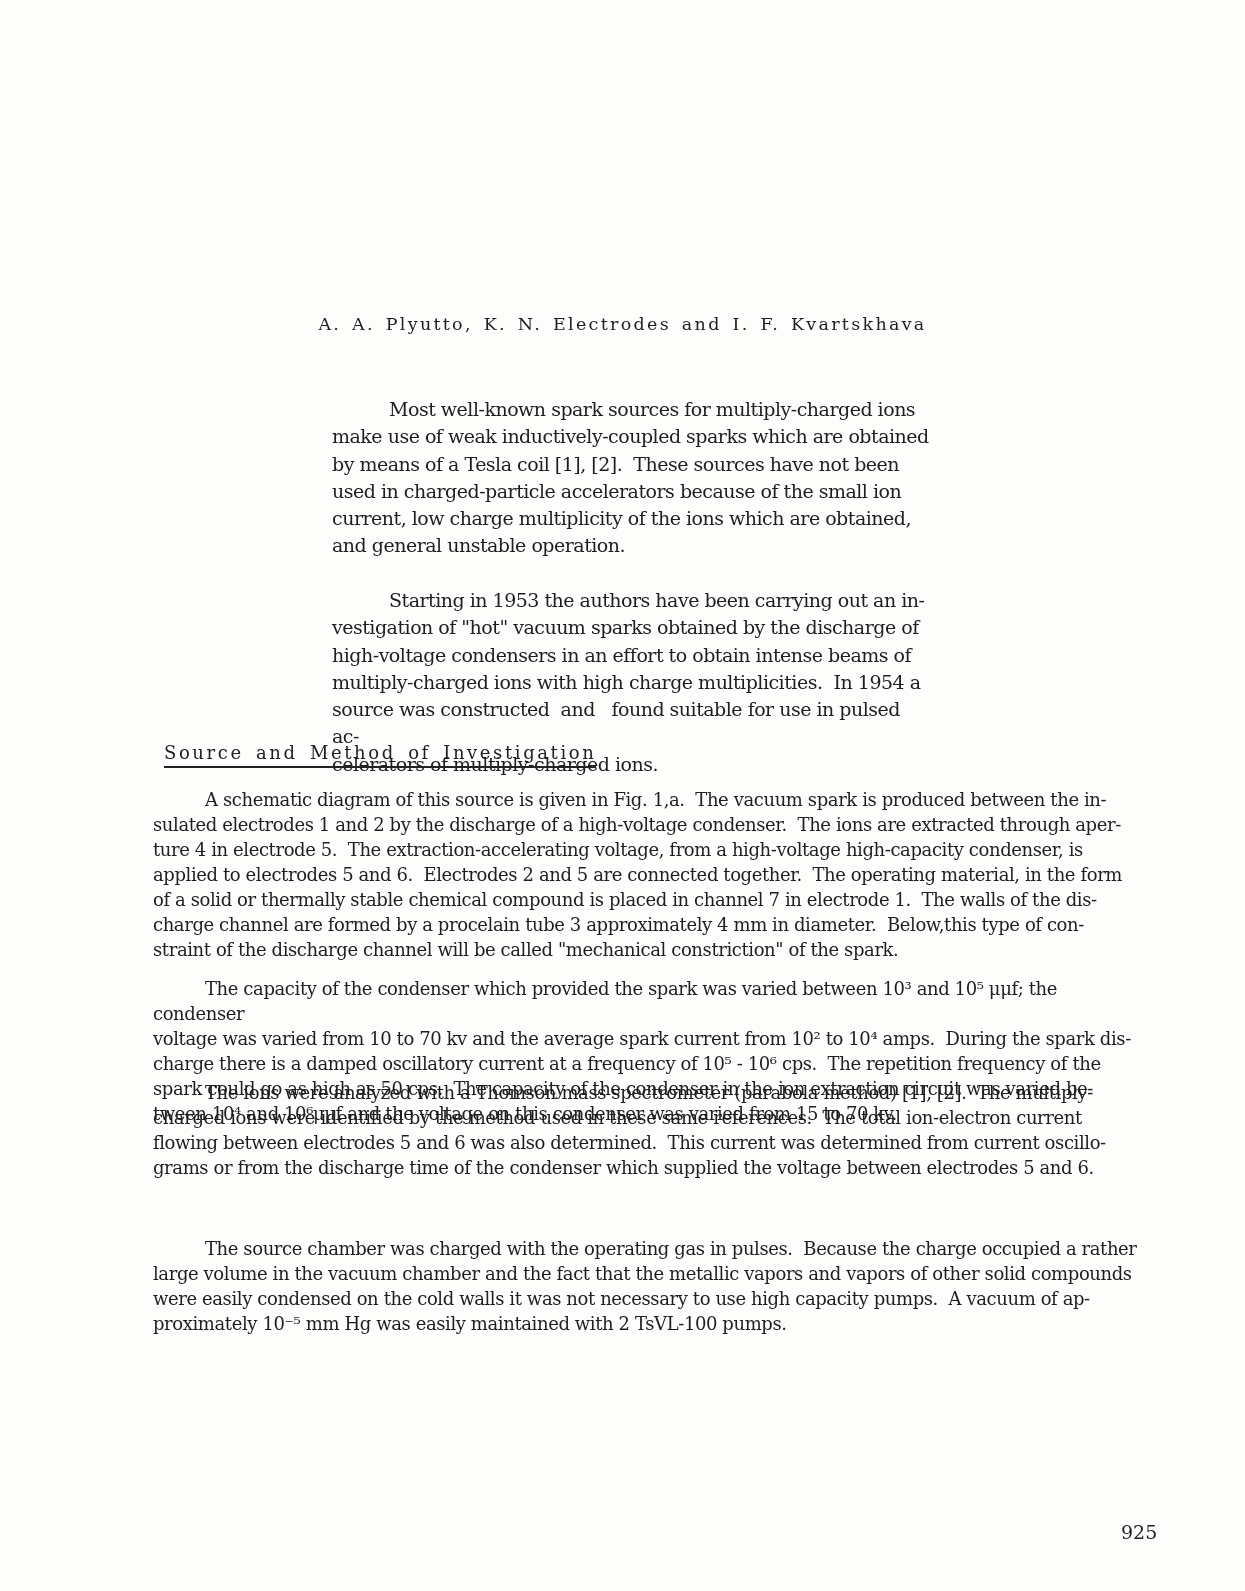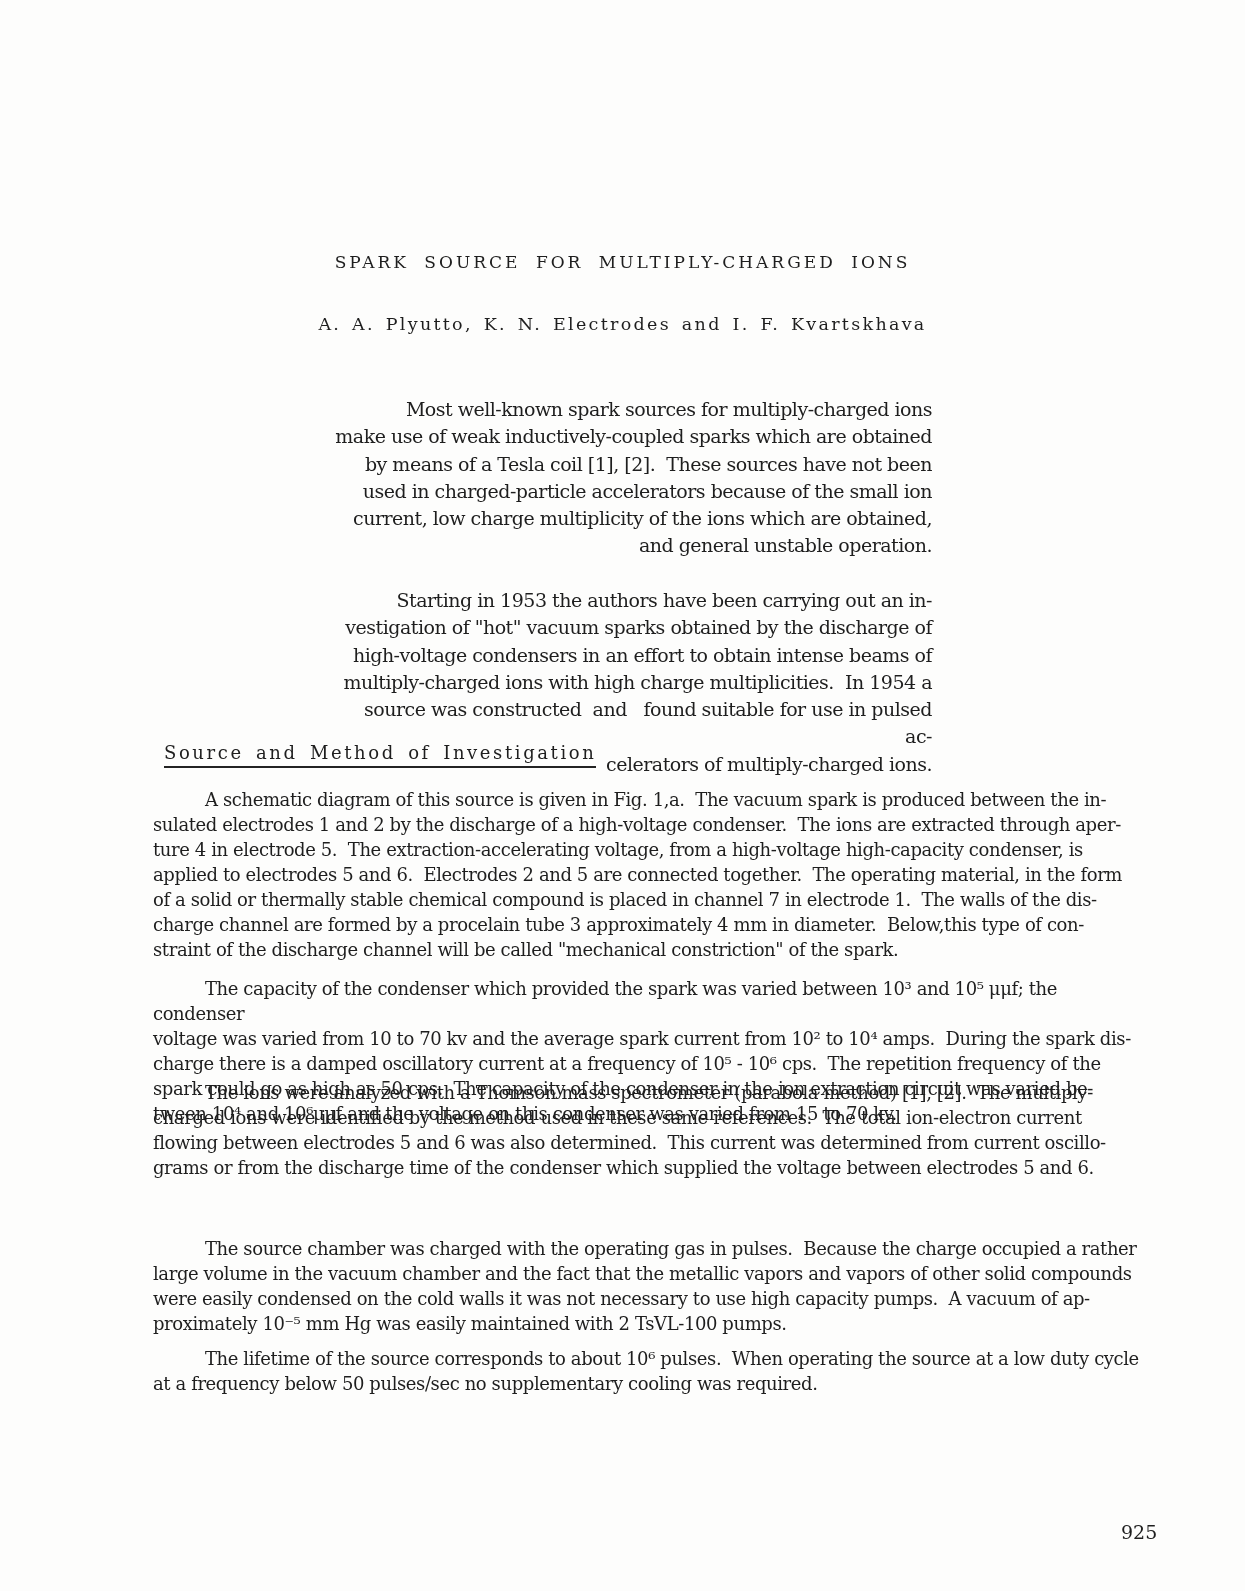--- a/index.html
+++ b/index.html
@@ -40,21 +40,20 @@
   }
   .abstract-p {
     position: absolute;
     left: 332px;
     width: 600px;
     font-size: 19px;
     line-height: 27.3px;
     letter-spacing: -0.5px;
     white-space: pre-wrap;
     text-indent: 57px;
-    text-align: right;
   }
   .abstract-p1 { top: 396px; }
   .abstract-p2 { top: 563px; margin-top: 24px; }
   .section-heading {
     position: absolute;
     top: 742px;
     left: 164px;
     font-size: 18px;
     letter-spacing: 2.6px;
     word-spacing: 4px;
@@ -85,21 +84,20 @@
     top: 1521px;
     left: 1121px;
     font-size: 19px;
   }
 </style>
 </head>
 <body>
 
 <div class="page">
 
-  <div class="doc-title">SPARK SOURCE FOR MULTIPLY-CHARGED IONS</div>
 
   <div class="doc-authors">A. A. Plyutto, K. N. Electrodes and I. F. Kvartskhava</div>
 
   <div class="abstract-p abstract-p1">Most well-known spark sources for multiply-charged ions
 make use of weak inductively-coupled sparks which are obtained
 by means of a Tesla coil [1], [2].  These sources have not been
 used in charged-particle accelerators because of the small ion
 current, low charge multiplicity of the ions which are obtained,
 and general unstable operation.</div>
 
@@ -131,18 +129,16 @@
   <div class="body-p body-p3">The ions were analyzed with a Thomson mass spectrometer (parabola method) [1], [2].  The multiply-
 charged ions were identified by the method used in these same references.  The total ion-electron current
 flowing between electrodes 5 and 6 was also determined.  This current was determined from current oscillo-
 grams or from the discharge time of the condenser which supplied the voltage between electrodes 5 and 6.</div>
 
   <div class="body-p body-p4">The source chamber was charged with the operating gas in pulses.  Because the charge occupied a rather
 large volume in the vacuum chamber and the fact that the metallic vapors and vapors of other solid compounds
 were easily condensed on the cold walls it was not necessary to use high capacity pumps.  A vacuum of ap-
 proximately 10⁻⁵ mm Hg was easily maintained with 2 TsVL-100 pumps.</div>
 
-  <div class="body-p body-p5">The lifetime of the source corresponds to about 10⁶ pulses.  When operating the source at a low duty cycle
-at a frequency below 50 pulses/sec no supplementary cooling was required.</div>
 
   <div class="page-number">925</div>
 
 </div>
 
 </body></html>

